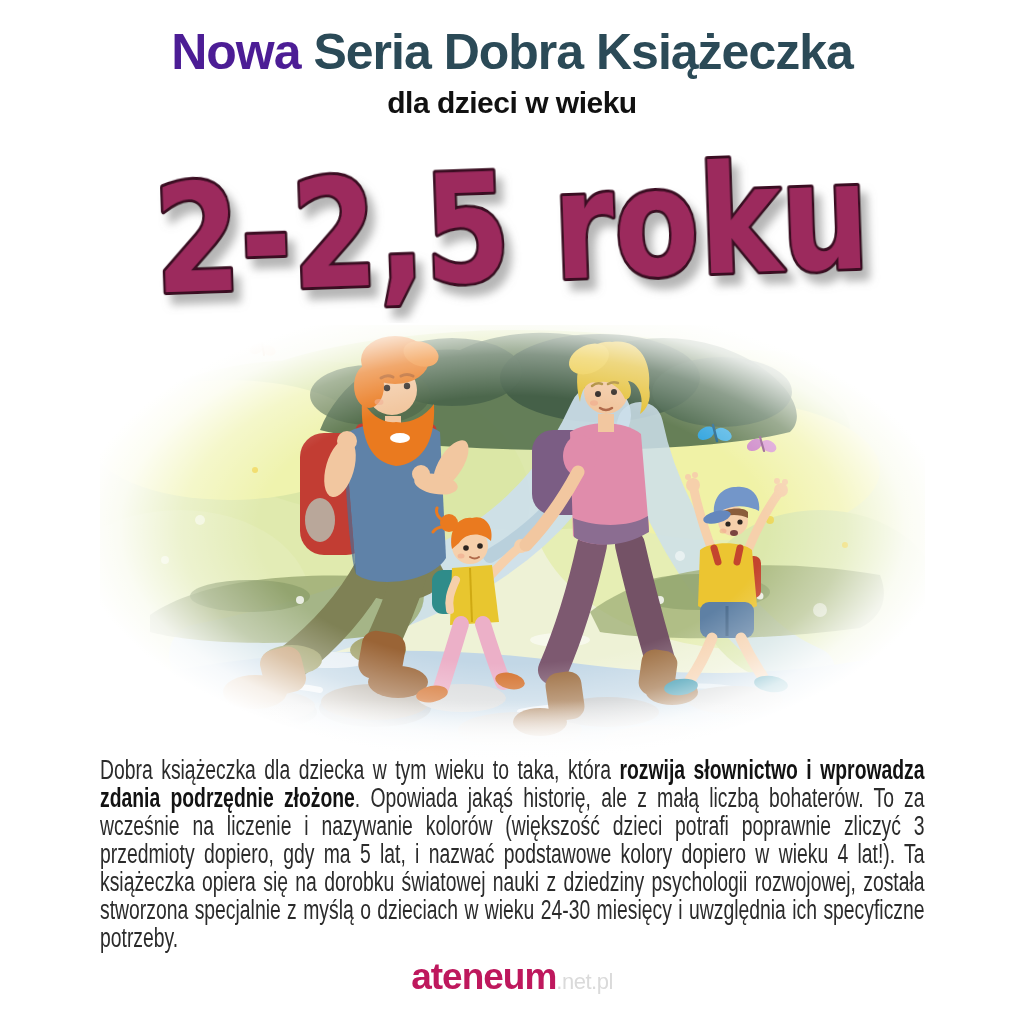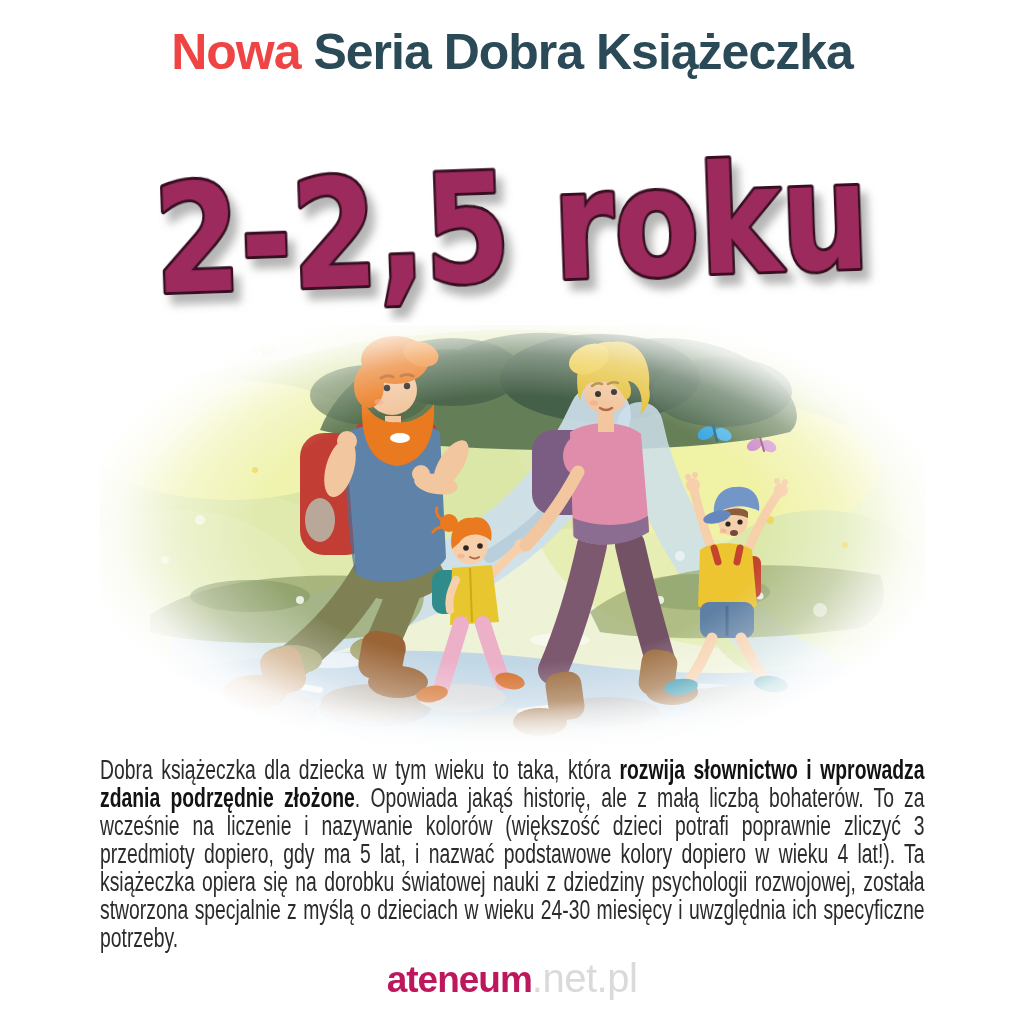--- a/index.html
+++ b/index.html
@@ -6,21 +6,21 @@
   .page {
     position:relative; width:1024px; height:1024px; background:#ffffff;
     overflow:hidden; font-family:"Liberation Sans", sans-serif;
   }
   
   .title {
     position:absolute; top:24px; left:0; width:1024px;
     text-align:center; font-size:50px; line-height:56px; font-weight:700;
     letter-spacing:-1px; margin:0; white-space:nowrap;
   }
-  .title .accent { color:#ef4444; }
+  .title .accent { color:#4c1d95; }
   .title .rest   { color:#2b4a57; }
   .subtitle {
     position:absolute; top:86px; left:0; width:1024px;
     text-align:center; font-size:30px; line-height:34px; font-weight:700;
     letter-spacing:-0.5px; color:#111111;
   }
   
   .headline-wrap { position:absolute; top:138px; left:112px; width:800px; height:185px; }
   .headline-wrap svg { display:block; }
   .headline-text {
@@ -37,29 +37,30 @@
     font-size:27px; line-height:28px; color:#2b2b2b;
     text-align:justify; letter-spacing:0;
   }
   .body-text .b { font-weight:700; color:#121212; }
   
   .watermark {
     position:absolute; top:956px; left:0; width:1024px; text-align:center;
     white-space:nowrap; user-select:none;
   }
   .wm-main   { font-size:37px; font-weight:700; color:#be185d; letter-spacing:-1px; }
-  .wm-suffix { font-size:40px; font-weight:400; color:#dadada; letter-spacing:-0.5px; }
+  .wm-suffix { font-size:22px; font-weight:400; color:#dadada; letter-spacing:-0.5px; }
 </style>
 </head>
 <body>
 
 <div class="page">
 
   <h1 class="title"><span class="accent">Nowa</span> <span class="rest">Seria Dobra Książeczka</span></h1>
 
+  <div class="subtitle">dla dzieci w wieku</div>
 
   <div class="headline-wrap">
     <svg width="800" height="185" viewBox="0 0 800 185">
       <defs>
         <filter id="hshadow" x="-20%" y="-25%" width="140%" height="170%">
           <feDropShadow dx="7" dy="10" stdDeviation="4" flood-color="#7a7a7a" flood-opacity="0.55"></feDropShadow>
         </filter>
       </defs>
       <text class="headline-text" x="400" y="142" font-size="150" text-anchor="middle" textLength="715" lengthAdjust="spacingAndGlyphs" transform="rotate(-2 400 100)" filter="url(#hshadow)">2-2,5 roku</text>
     </svg>

